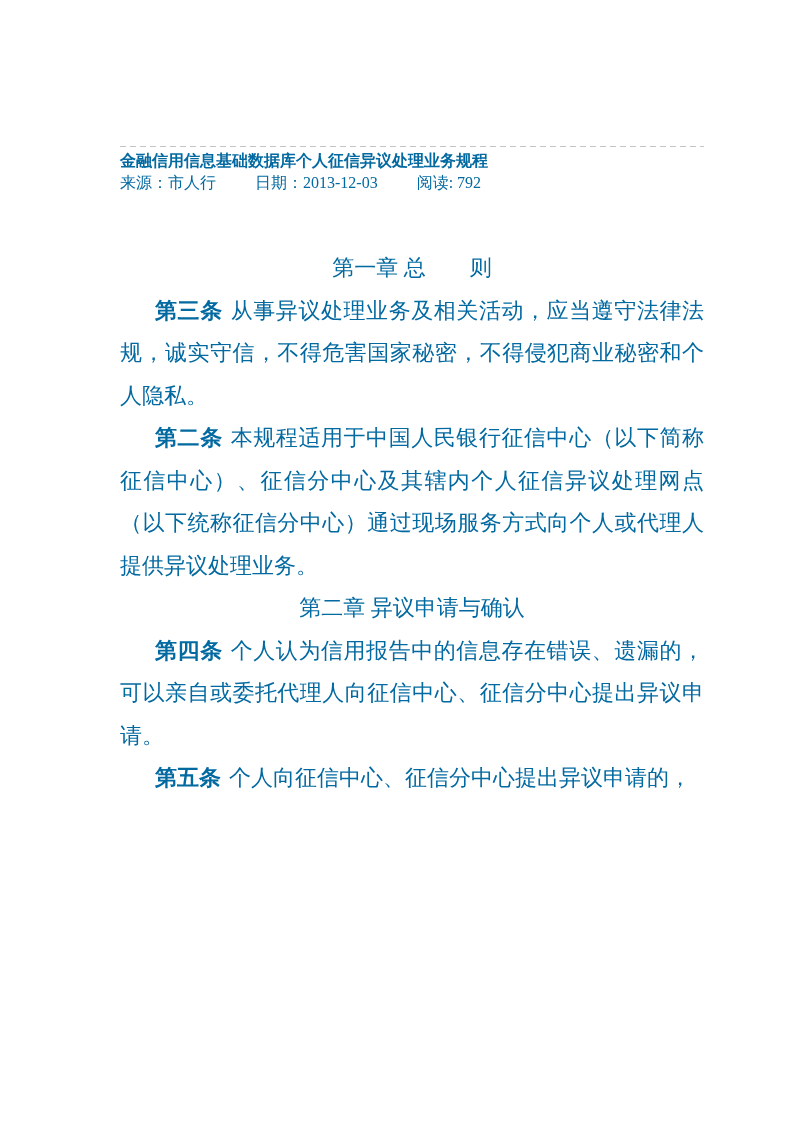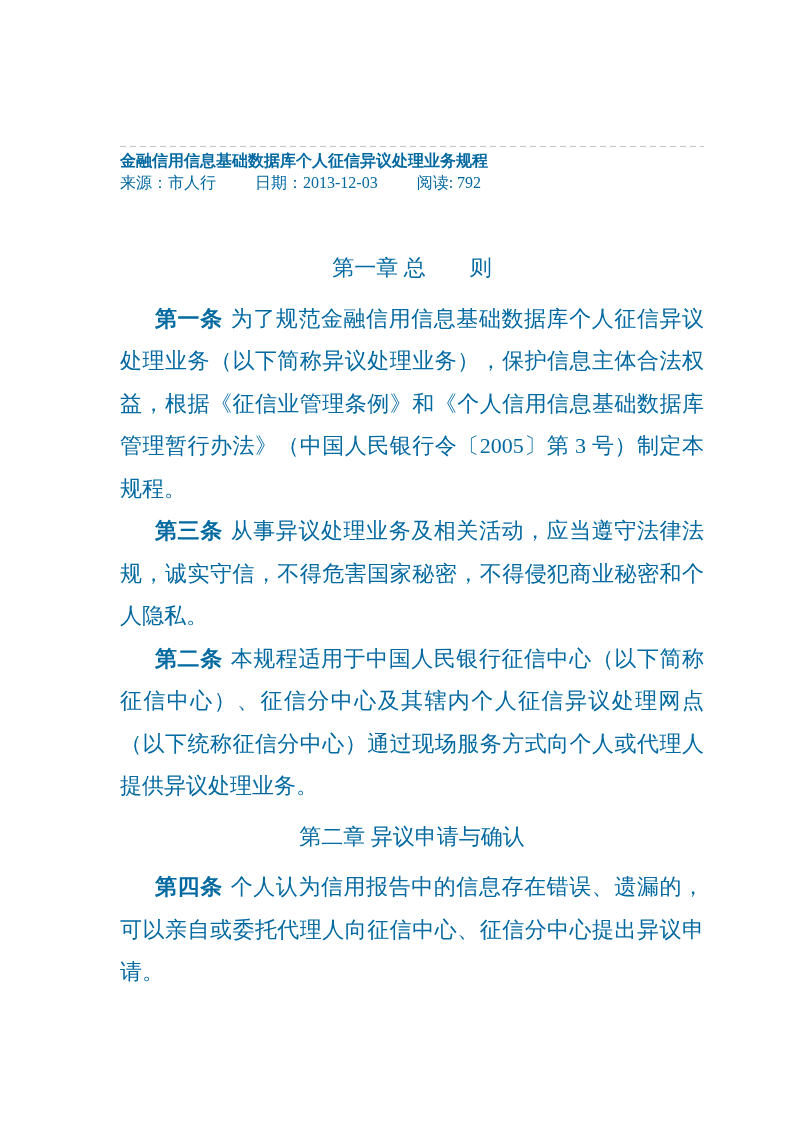--- a/index.html
+++ b/index.html
@@ -42,21 +42,21 @@
   .doc-meta span {
     margin-right: 35px;
   }
   .doc-body {
     margin-top: 53px;
     font-size: 22px;
     line-height: 42.5px;
     text-align: justify;
   }
   .chapter {
-    margin: 8px;
+    margin: 0;
     font-size: 22px;
     font-weight: normal;
     text-align: center;
     text-indent: 0;
   }
   .article {
     margin: 0;
     text-indent: 35px;
   }
   .art-label {
@@ -77,26 +77,26 @@
     <div class="doc-meta">
       <span>来源：市人行</span>
       <span>日期：2013-12-03</span>
       <span>阅读: 792</span>
     </div>
 
     <div class="doc-body">
 
       <h2 class="chapter">第一章 总　　则</h2>
 
-      <p class="article"><b class="art-label">第一条</b><span>为了规范金融信用信息基础数据库个人征信异议处理业务（以下简称异议处理业务），保护信息主体合法权益，根据《征信业管理条例》和《个人信用信息基础数据库管理暂行办法》（中国人民银行令〔2005〕第 3 号）制定本规程。</span></p>
 
       <p class="article"><b class="art-label">第三条</b><span>从事异议处理业务及相关活动，应当遵守法律法规，诚实守信，不得危害国家秘密，不得侵犯商业秘密和个人隐私。</span></p>
 
       <p class="article"><b class="art-label">第二条</b><span>本规程适用于中国人民银行征信中心（以下简称征信中心）、征信分中心及其辖内个人征信异议处理网点（以下统称征信分中心）通过现场服务方式向个人或代理人提供异议处理业务。</span></p>
 
       <h2 class="chapter">第二章 异议申请与确认</h2>
 
       <p class="article"><b class="art-label">第四条</b><span>个人认为信用报告中的信息存在错误、遗漏的，可以亲自或委托代理人向征信中心、征信分中心提出异议申请。</span></p>
 
+      <p class="article"><b class="art-label">第五条</b><span>个人向征信中心、征信分中心提出异议申请的，</span></p>
 
     </div>
   </div>
 </div>
 
 </body></html>

